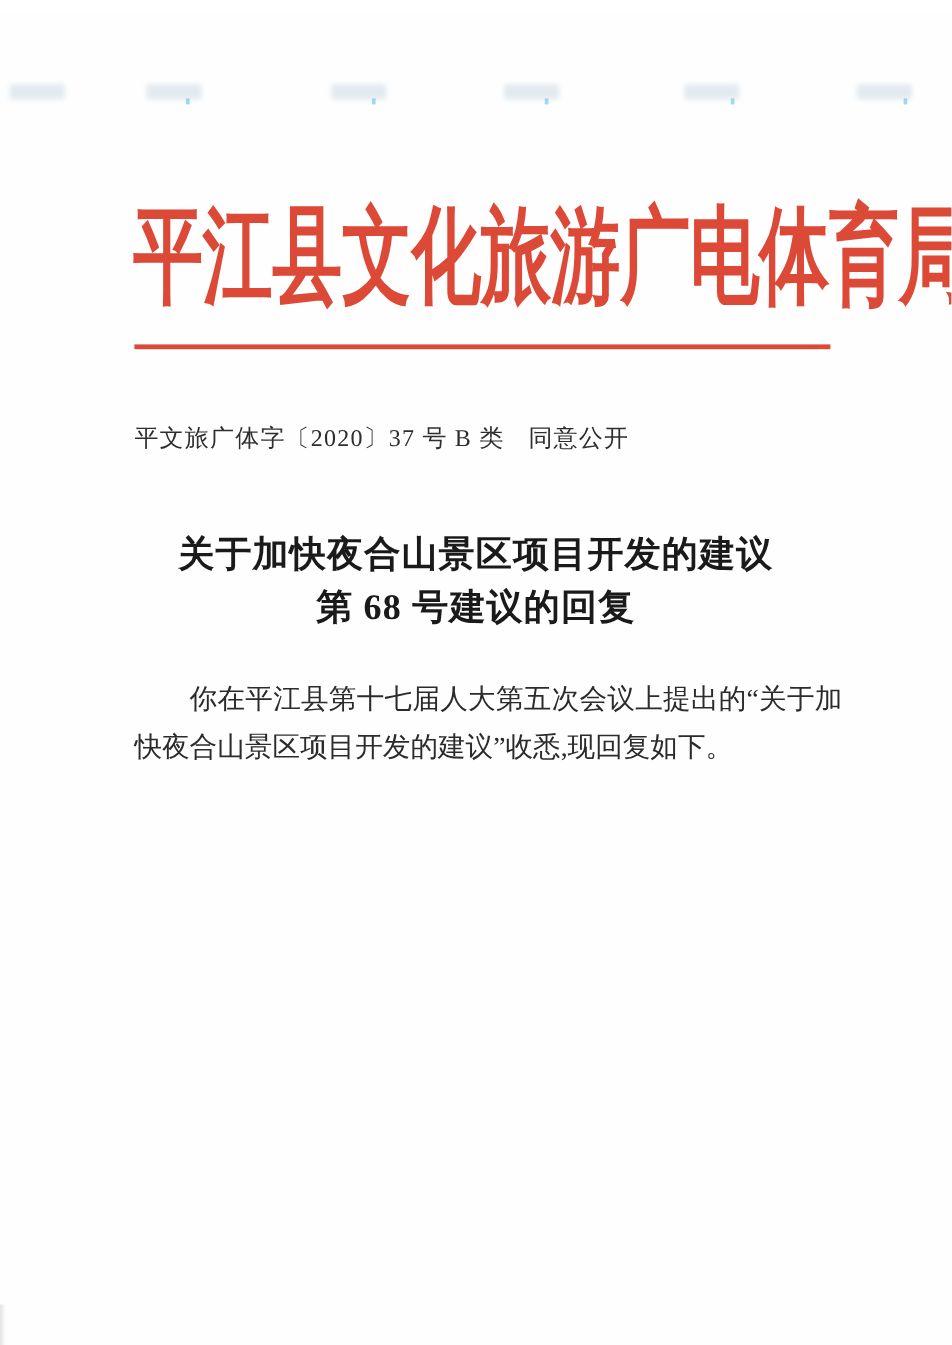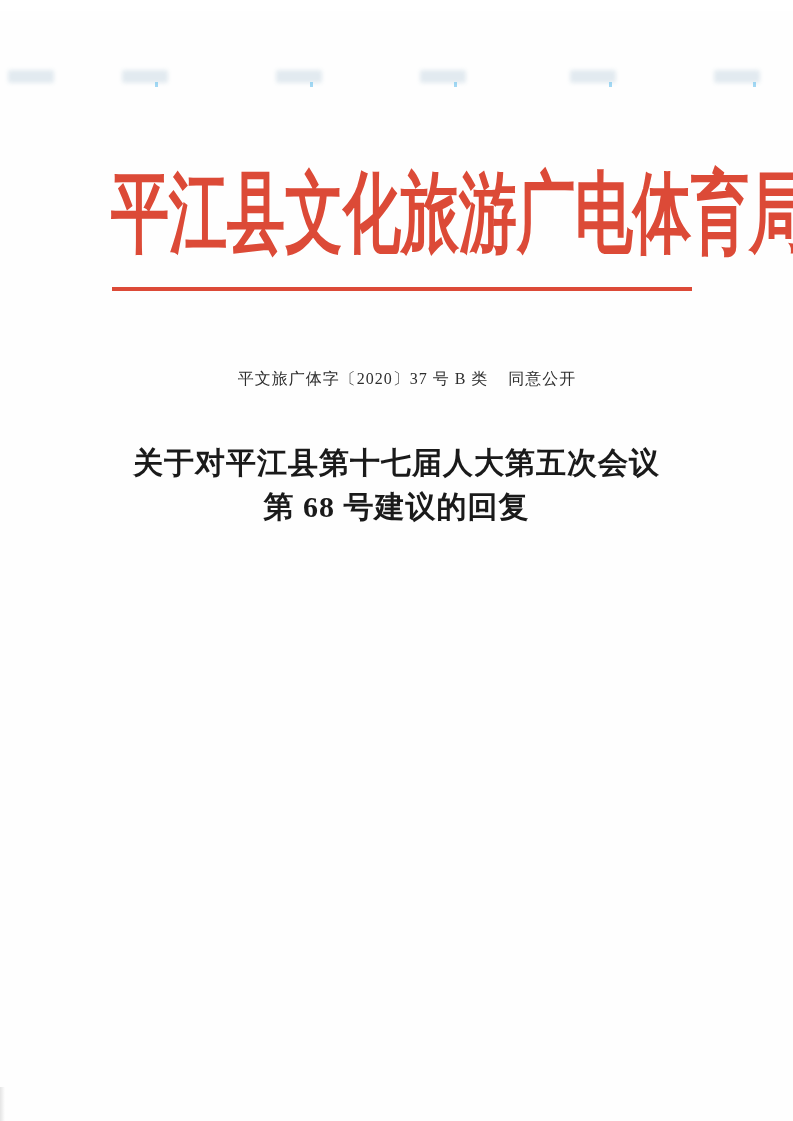--- a/index.html
+++ b/index.html
@@ -53,25 +53,25 @@
     top: 276px;
     left: 112px;
     width: 580px;
     height: 4px;
     background: var(--accent);
   }
 
   
   .doc-meta {
     position: absolute;
-    top: 358px;
+    top: 341px;
     left: 112px;
     width: 590px;
-    text-align: center;
-    font-size: 16px;
+    text-align: left;
+    font-size: 20px;
     letter-spacing: 1px;
     color: #2e2e2e;
     white-space: nowrap;
   }
   .doc-meta .disclosure { margin-left: 20px; }
 
   
   .title {
     position: absolute;
     top: 430px;
@@ -127,21 +127,22 @@
   <div class="artifact-dot" style="left:753px"></div>
 
   <div class="letterhead">平江县文化旅游广电体育局</div>
   <div class="divider"></div>
 
   <div class="doc-meta">
     <span>平文旅广体字〔2020〕37 号 B 类</span><span class="disclosure">同意公开</span>
   </div>
 
   <div class="title">
-    <div>关于对平江县第十七届人大第五次会议</div>
+    <div>关于加快夜合山景区项目开发的建议</div>
     <div>第 68 号建议的回复</div>
   </div>
 
   <div class="body-text">
+    <p class="para">你在平江县第十七届人大第五次会议上提出的“关于加快夜合山景区项目开发的建议”收悉,现回复如下。</p>
   </div>
 
   <div class="edge-shadow"></div>
 </div>
 
 </body></html>

